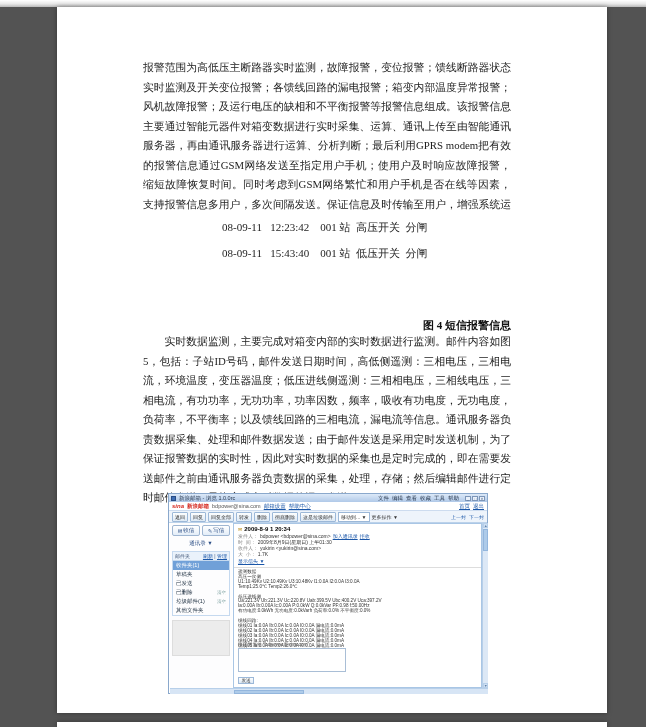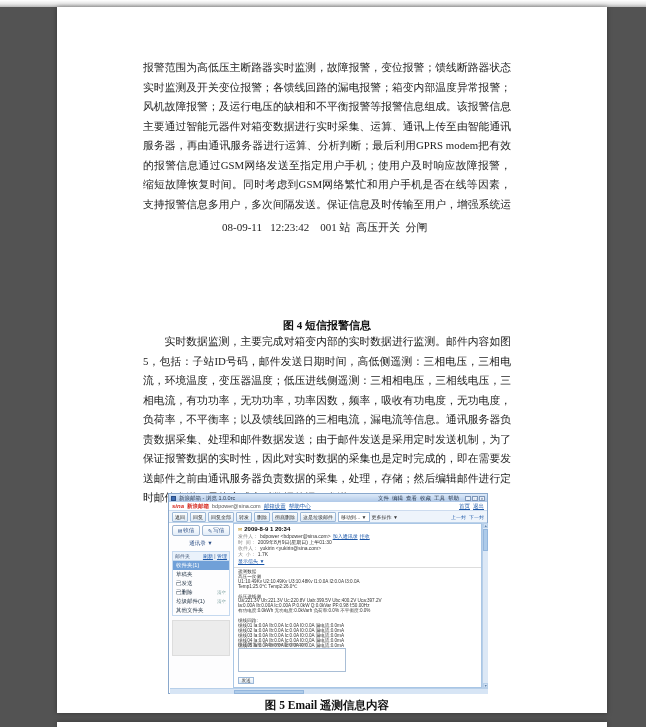--- a/index.html
+++ b/index.html
@@ -10,21 +10,21 @@
              background:linear-gradient(180deg,#ffffff 0%,#e8e8e8 55%,#b9b9b9 100%);}
   .page{position:absolute;left:57px;background:#ffffff;box-shadow:0 0 5px rgba(0,0,0,.35);}
   .page1{top:7px;width:550px;height:706px;}
   .page2{top:722px;width:550px;height:5px;}
   
   .para{position:absolute;left:86px;width:368px;font-size:10.8px;line-height:19.5px;
         color:#1c1c1c;text-align:justify;overflow:hidden;}
   .p1{top:51px;height:159px;}
   .p2{top:325px;height:177px;text-indent:2em;}
   .alarm{position:absolute;left:165px;white-space:pre;font-size:11px;color:#1c1c1c;}
-  .figcap{position:absolute;left:86px;width:368px;text-align:center;font-weight:bold;
+  .figcap{position:absolute;left:86px;width:368px;text-align:right;font-weight:bold;
           font-size:11px;color:#111;}
   
   .ewin{position:absolute;left:111px;top:486px;width:320px;height:201px;background:#fff;
         border:1px solid #8aa8cc;font-family:"Liberation Sans","DejaVu Sans",sans-serif;}
   .ew-title{position:absolute;left:0;top:0;width:318px;height:8px;
             background:linear-gradient(180deg,#dce9f8,#b0c9e8);display:flex;align-items:center;
             font-size:5.5px;color:#27374e;padding:0 2px;gap:3px;}
   .ew-ticon{width:5px;height:5px;background:#3f6fb5;border:0.5px solid #2a4d85;flex:none;}
   .ew-menus{margin-left:auto;display:flex;gap:3px;}
   .ew-ctrls{display:flex;gap:1px;margin-left:3px;}
@@ -92,20 +92,21 @@
 </head>
 <body>
 
 <div class="canvas">
   <div class="top-strip"></div>
 
   <div class="page page1">
     <div class="para p1">报警范围为高低压主断路器实时监测，故障报警，变位报警；馈线断路器状态实时监测及开关变位报警；各馈线回路的漏电报警；箱变内部温度异常报警；风机故障报警；及运行电压的缺相和不平衡报警等报警信息组成。该报警信息主要通过智能元器件对箱变数据进行实时采集、运算、通讯上传至由智能通讯服务器，再由通讯服务器进行运算、分析判断；最后利用GPRS modem把有效的报警信息通过GSM网络发送至指定用户手机；使用户及时响应故障报警，缩短故障恢复时间。同时考虑到GSM网络繁忙和用户手机是否在线等因素，支持报警信息多用户，多次间隔发送。保证信息及时传输至用户，增强系统运行的安全指数。</div>
 
     <div class="alarm" style="top:213px">08-09-11   12:23:42    001 站  高压开关  分闸</div>
+    <div class="alarm" style="top:239px">08-09-11   15:43:40    001 站  低压开关  分闸</div>
 
     <div class="figcap" style="top:311px">图 4 短信报警信息</div>
 
     <div class="para p2">实时数据监测，主要完成对箱变内部的实时数据进行监测。邮件内容如图 5，包括：子站ID号码，邮件发送日期时间，高低侧遥测：三相电压，三相电流，环境温度，变压器温度；低压进线侧遥测：三相相电压，三相线电压，三相电流，有功功率，无功功率，功率因数，频率，吸收有功电度，无功电度，负荷率，不平衡率；以及馈线回路的三相电流，漏电流等信息。通讯服务器负责数据采集、处理和邮件数据发送；由于邮件发送是采用定时发送机制，为了保证报警数据的实时性，因此对实时数据的采集也是定时完成的，即在需要发送邮件之前由通讯服务器负责数据的采集，处理，存储；然后编辑邮件进行定时邮件发送，最终完成实时数据的远程发送。</div>
 
     <div class="ewin">
       <div class="ew-title">
         <span class="ew-ticon"></span>
         <span>新浪邮箱 - 浏览 1.0.0rc</span>
         <span class="ew-menus">
@@ -248,17 +249,16 @@
       <div class="ew-vscroll">
         <div class="varrow">▲</div>
         <div class="vthumb"></div>
         <div class="varrow va-bot">▼</div>
       </div>
       <div class="ew-hscroll">
         <div class="hthumb"></div>
       </div>
     </div>
 
-    <div class="figcap" style="top:691px;font-size:11.5px">图 5   Email 遥测信息内容</div>
   </div>
 
   <div class="page page2"></div>
 </div>
 
 </body></html>

